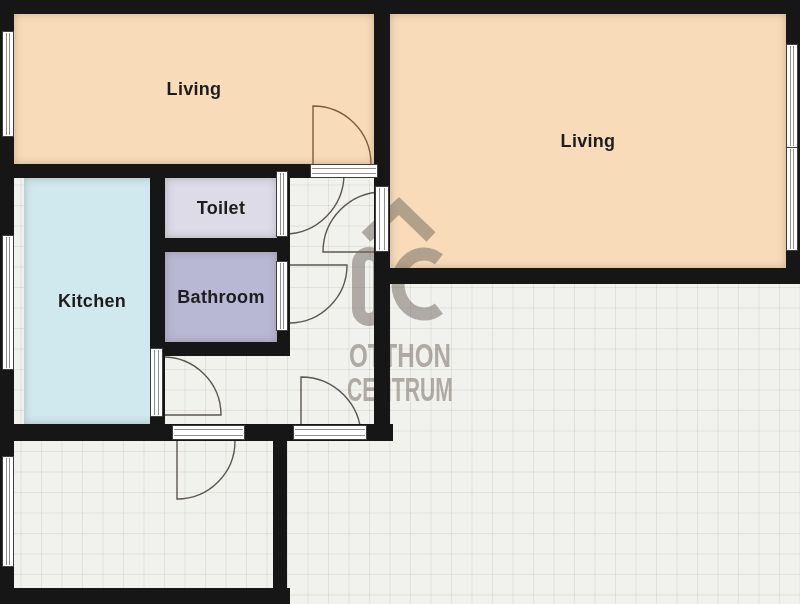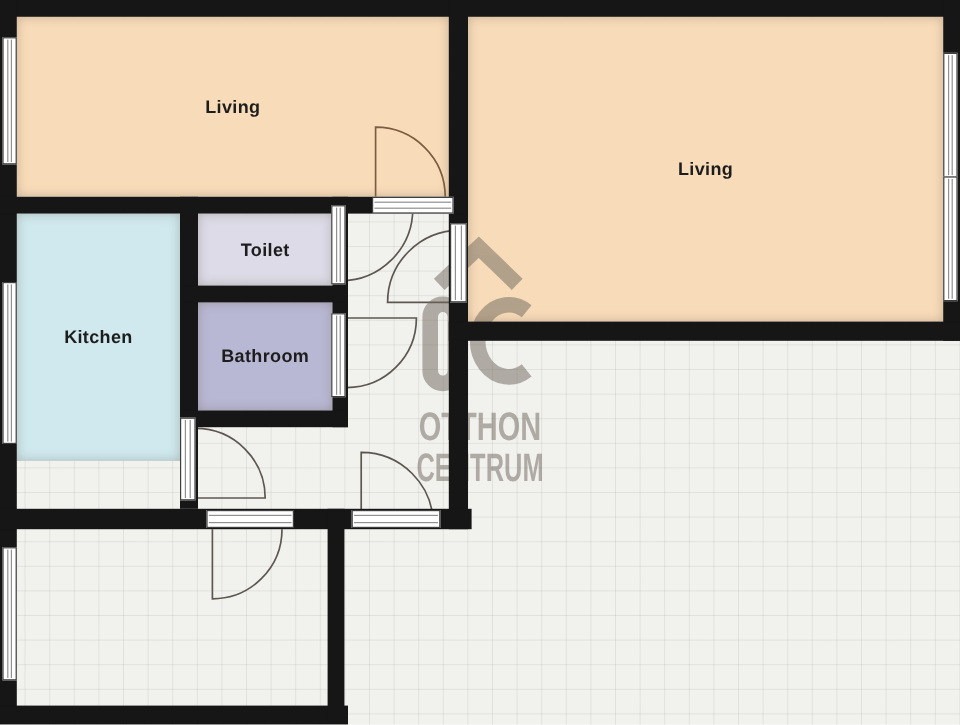--- a/index.html
+++ b/index.html
@@ -11,21 +11,21 @@
     background-image:
       linear-gradient(to right, rgba(140,140,130,0.16) 1px, transparent 1px),
       linear-gradient(to bottom, rgba(140,140,130,0.16) 1px, transparent 1px);
     background-size:20.5px 20.5px;
   }
   .room{
     position:absolute;display:flex;align-items:center;justify-content:center;
     box-shadow:inset 0 0 9px rgba(90,70,50,0.30);z-index:1;
   }
   .room-label{
-    font-size:15px;font-weight:bold;color:#1d1d1d;letter-spacing:0.3px;white-space:nowrap;
+    font-size:18px;font-weight:bold;color:#1d1d1d;letter-spacing:0.3px;white-space:nowrap;
   }
   .wall{position:absolute;background:#161616;z-index:5;}
   .overlay{position:absolute;left:0;top:0;z-index:3;pointer-events:none;}
   .wm{position:absolute;left:0;top:0;z-index:4;pointer-events:none;}
   .win{position:absolute;background:#ffffff;border:1px solid #3e3e3e;box-sizing:border-box;z-index:6;}
   .win.v::before,.win.v::after{content:"";position:absolute;top:1px;bottom:1px;width:1px;background:#909090;}
   .win.v::before{left:3px;}
   .win.v::after{right:3px;}
   .win.h::before,.win.h::after{content:"";position:absolute;left:1px;right:1px;height:1px;background:#909090;}
   .win.h::before{top:3px;}
@@ -41,21 +41,21 @@
   </div>
   <div class="room" style="left: 390px; top: 14px; width: 396px; height: 254px; background-color: rgb(248, 220, 186);">
     <span class="room-label">Living</span>
   </div>
   <div class="room" style="left: 165px; top: 252px; width: 112px; height: 90px; background-color: rgb(185, 184, 212);">
     <span class="room-label">Bathroom</span>
   </div>
   <div class="room" style="left: 165px; top: 178px; width: 112px; height: 60px; background-color: rgb(220, 219, 231);">
     <span class="room-label">Toilet</span>
   </div>
-  <div class="room" style="left: 14px; top: 178px; width: 136px; height: 206px; background-color: rgb(207, 233, 238);">
+  <div class="room" style="left: 24px; top: 178px; width: 136px; height: 246px; background-color: rgb(207, 233, 238);">
     <span class="room-label">Kitchen</span>
   </div>
 
   <svg class="overlay" width="800" height="604" viewBox="0 0 800 604">
     <g fill="none" stroke="#5d574f" stroke-width="1.4">
       <path d="M313,164 V106 A58,58 0 0 1 371,164" stroke="#7d5c42"></path>
       <path d="M284,174 H344 A60,60 0 0 1 284,234"></path>
       <path d="M289,265 H347 A58,58 0 0 1 289,323"></path>
       <path d="M383,252 H323 A60,60 0 0 1 383,192"></path>
       <path d="M163,415 H221 A58,58 0 0 0 163,357"></path>

